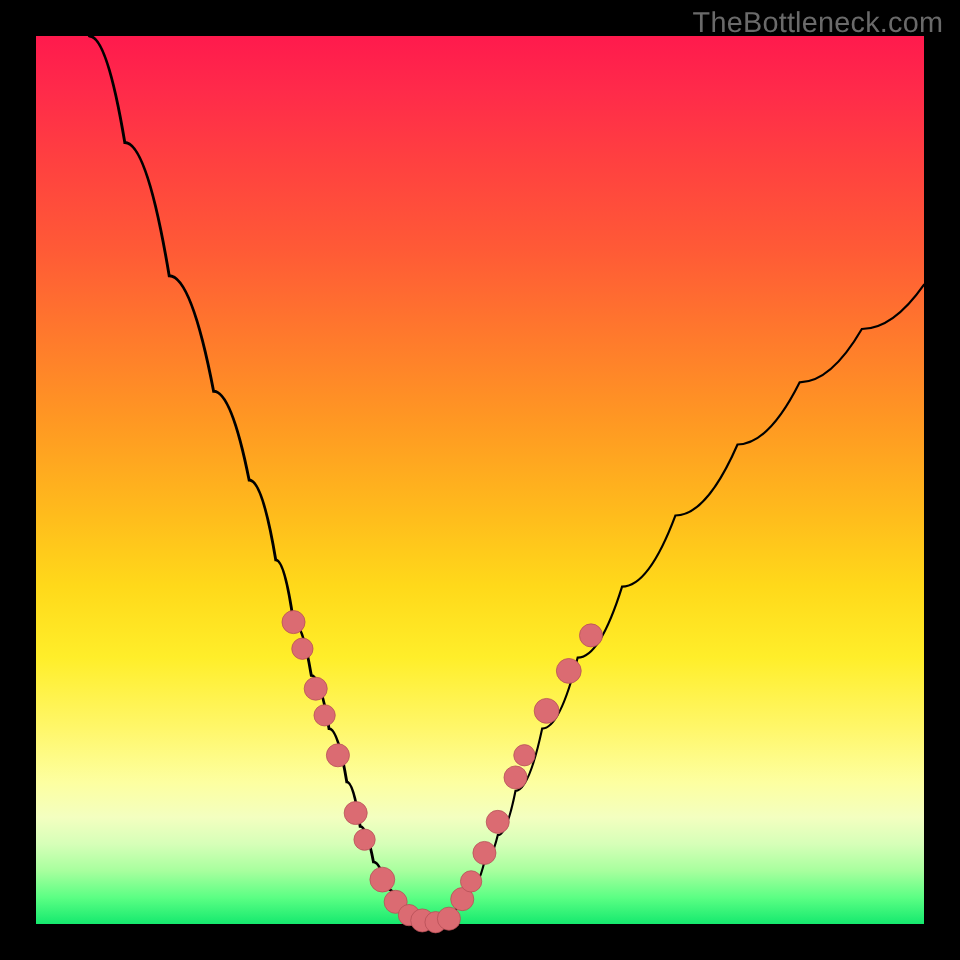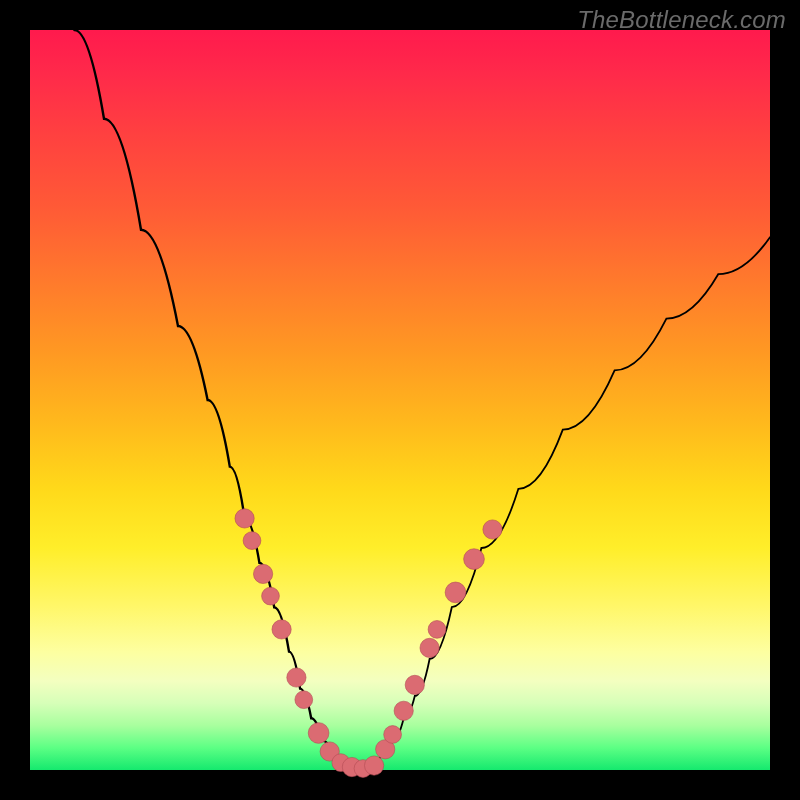--- a/index.html
+++ b/index.html
@@ -11,21 +11,20 @@
     overflow: hidden;
     font-family: Arial, Helvetica, sans-serif;
   }
   .frame {
     position: absolute;
     left: 0;
     top: 0;
     width: 800px;
     height: 640px;
     background: #000;
-    font-style: italic;
   }
   .plot {
     position: absolute;
     left: 30px;
     top: 30px;
     width: 740px;
     height: 740px;
     
     background: linear-gradient(to bottom,
       #ff1a4d 0%,

